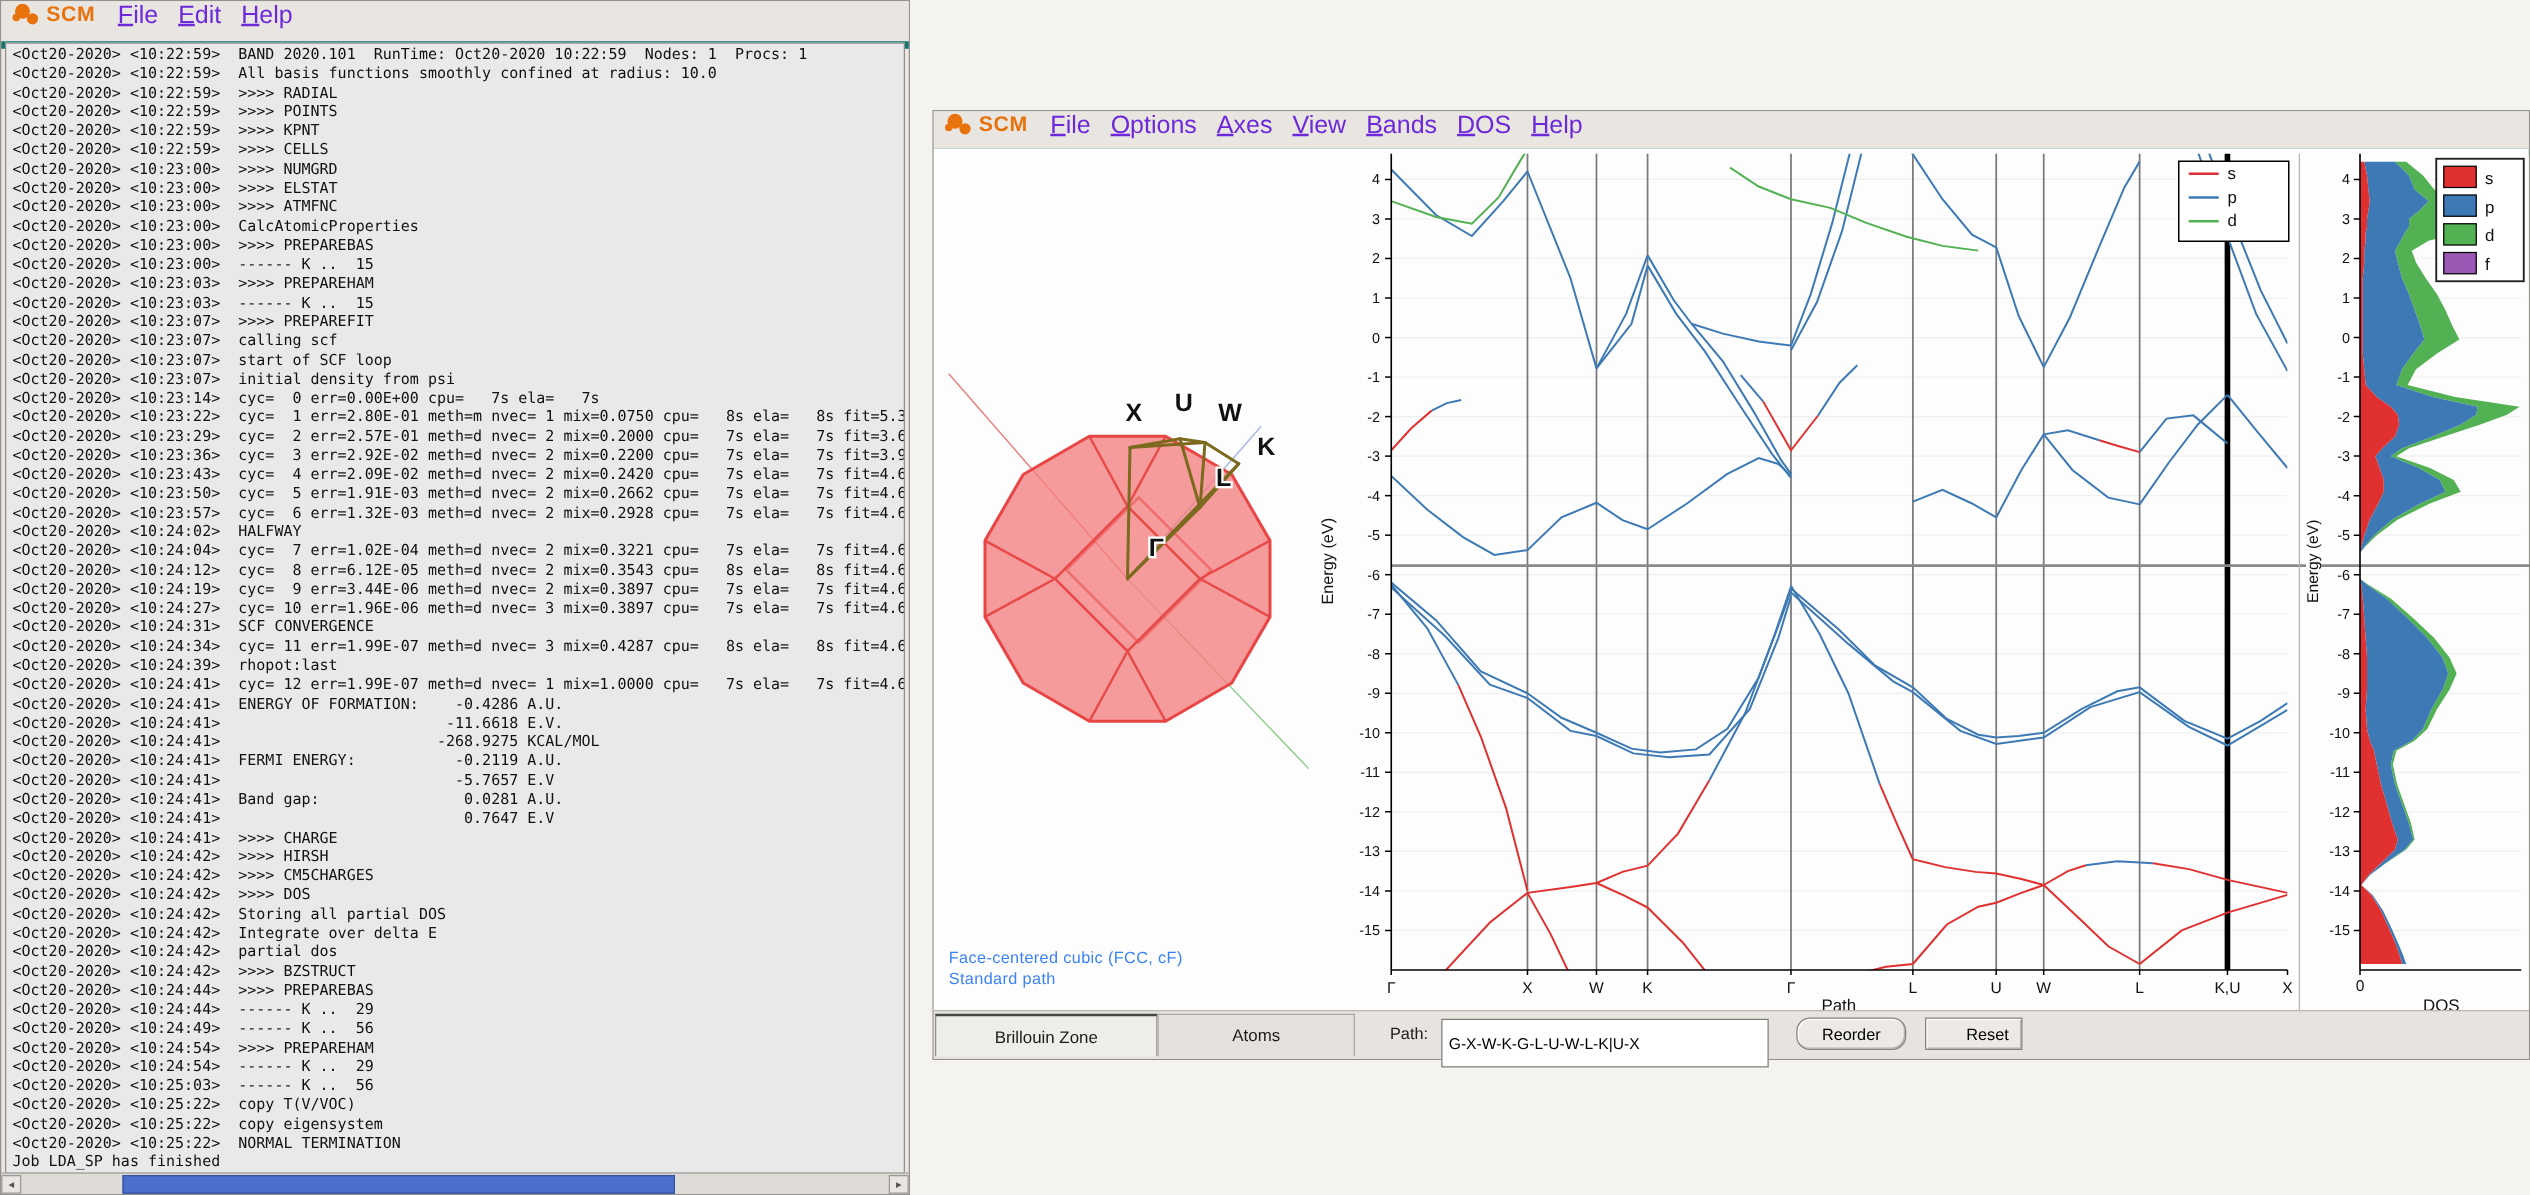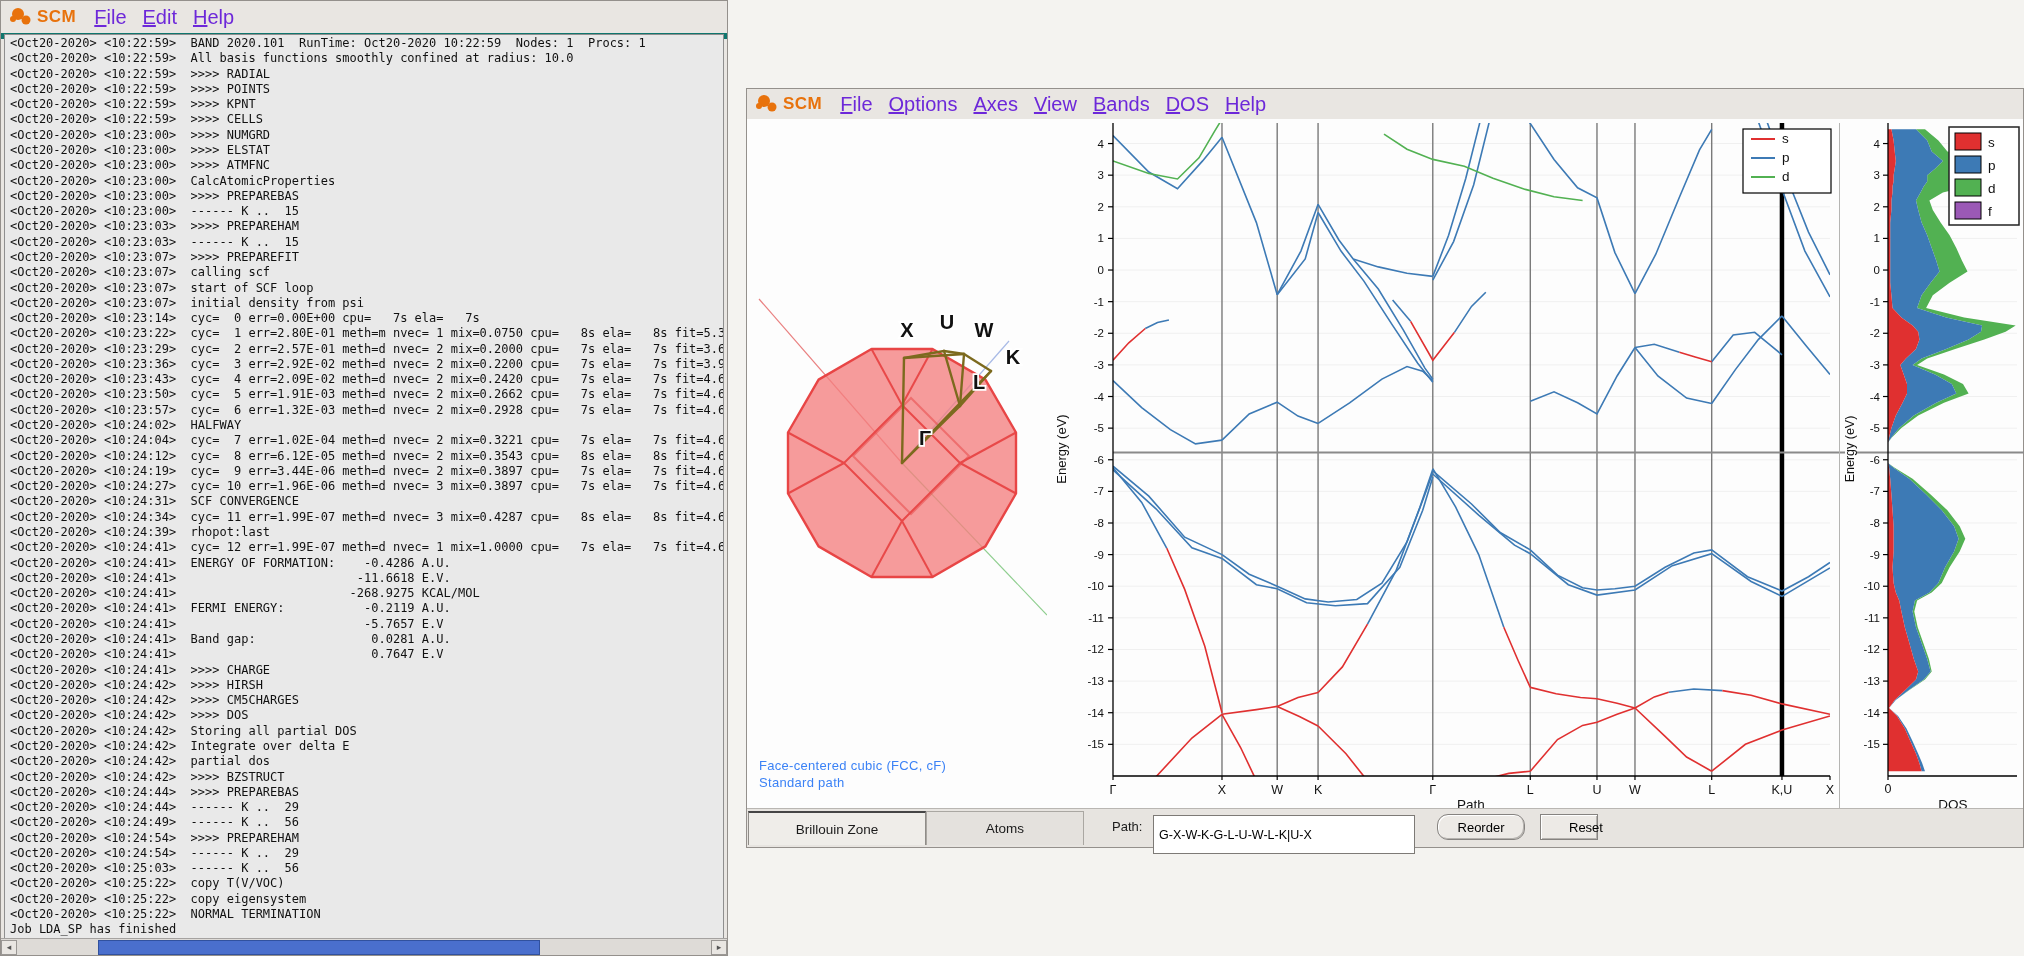--- a/index.html
+++ b/index.html
@@ -1,19 +1,19 @@
 <!DOCTYPE html>
 <html><head>
 <meta charset="utf-8">
 <style>
   html,body{margin:0;padding:0;background:#c9c6c2;}
   #screen{position:relative;width:2024px;height:956px;background:#f4f3f0;overflow:hidden;
           font-family:"Liberation Sans",sans-serif;}
   .window{position:absolute;background:#e9e6e2;border:1px solid #94908c;box-sizing:border-box;}
-  .menubar{position:absolute;left:0;right:0;top:0;height:32px;display:flex;align-items:center;
+  .menubar{position:absolute;left:0;right:0;top:0;height:32px;display:flex;align-items:flex-start;
            padding-left:8px;border-bottom:6px solid #0f766e;background:#e9e6e2;}
   .logo{display:flex;align-items:center;margin-right:18px;}
   .logo-text{color:#e8720c;font-weight:bold;font-size:17px;letter-spacing:.5px;}
   .menu-item{font-size:20px;color:#6d28d9;margin-right:16px;cursor:default;}
   .menu-item u{text-decoration:underline;}
   #log{position:absolute;left:3px;right:3px;top:33px;bottom:16px;margin:0;background:#e9e9e9;
        border:1px solid #8f8f8f;font-family:"DejaVu Sans Mono",monospace;font-size:12px;
        line-height:15.28px;color:#111;white-space:pre;overflow:hidden;padding:1px 0 0 5px;box-sizing:border-box;}
   #hscroll{position:absolute;left:0;right:0;bottom:0;height:16px;background:#dedbd7;border-top:1px solid #a5a2a0;}
   .scroll-arrow{position:absolute;top:1px;width:14px;height:13px;background:#e9e6e2;border:1px solid #9a9794;
@@ -433,16 +433,16 @@
           <text x="143" y="97" font-size="13.5" fill="#111">f</text>
         </svg>
     </div>
 
     <div id="rw-controls">
       <div class="tab active" style="left:1px;width:178px;">Brillouin Zone</div>
       <div class="tab inactive" style="left:179px;width:158px;">Atoms</div>
       <span class="ctl-label" style="left:365px;">Path:</span>
       <input id="path-input" style="left: 406px; width: 262px;" value="G-X-W-K-G-L-U-W-L-K|U-X">
       <button class="btn" style="left:690px;width:88px;border-radius:11px;">Reorder</button>
-      <button class="btn" style="left:793px;width:58px;padding-left:28px;">Reset</button>
+      <button class="btn" style="left:793px;width:78px;padding-left:28px;">Reset</button>
     </div>
   </div>
 </div>
 
 </body></html>

